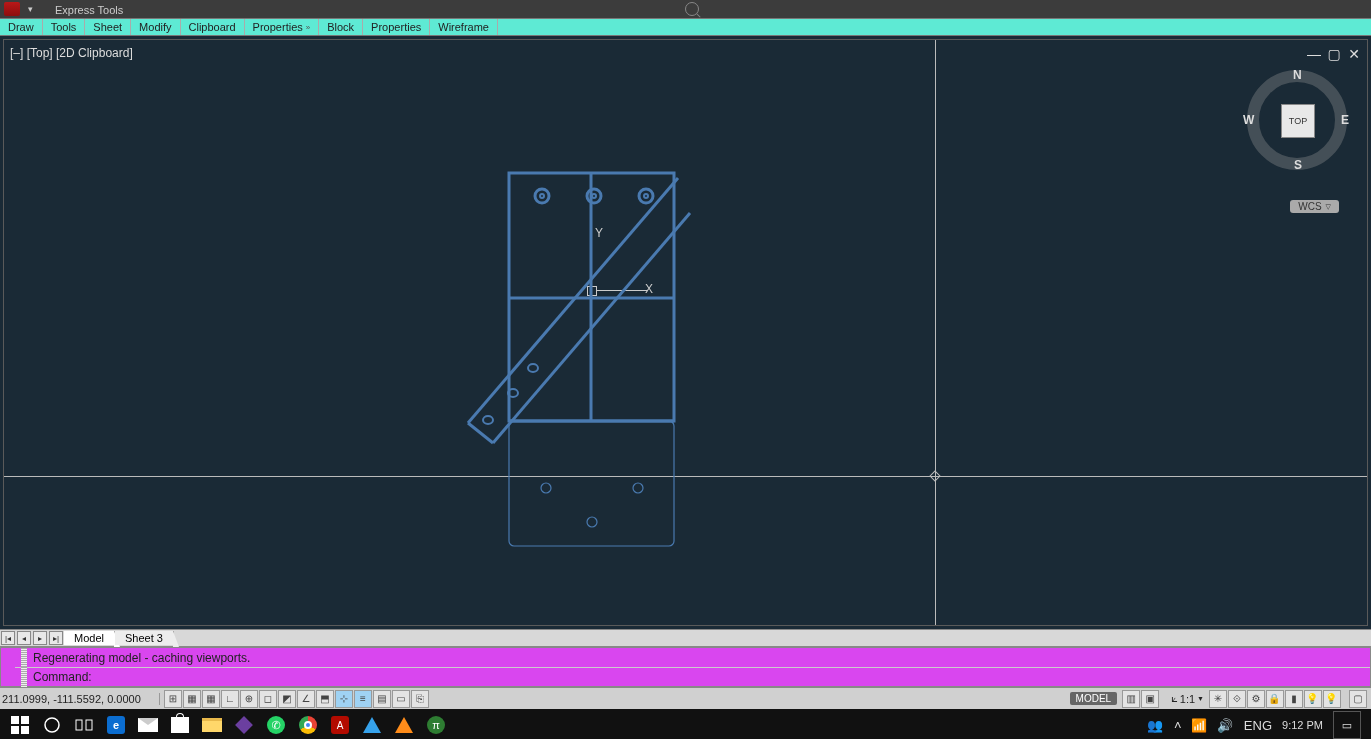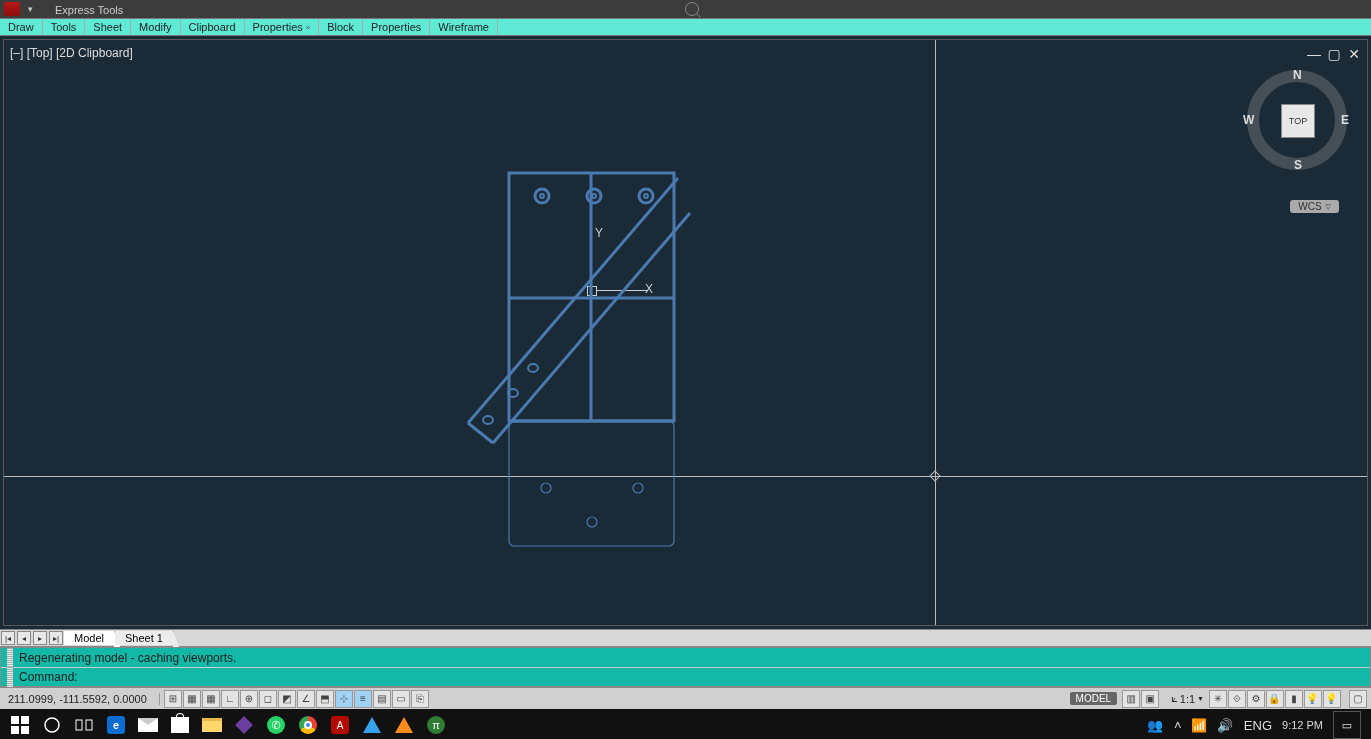--- a/index.html
+++ b/index.html
@@ -51,30 +51,30 @@
 
 
 .sheet-tabs { height: 18px; background: #d8d8d8; display: flex; align-items:center; font-size: 11px; border-top:1px solid #888; border-bottom:1px solid #888;}
 .sheet-tabs .navbtn { width:14px; height:14px; border:1px solid #888; margin:0 1px; background:#e8e8e8; cursor:pointer; display:flex; align-items:center; justify-content:center; font-size:8px; color:#333;}
 .sheet-tabs .stab { padding: 1px 10px; border-right:1px solid #999; background:#ededed; cursor:pointer; position:relative; }
 .sheet-tabs .stab.active{ background:#fff; }
 .sheet-tabs .stab::after{content:"";position:absolute;right:-6px;top:0;width:0;height:0;border-top:16px solid transparent;border-left:6px solid #ededed;}
 .sheet-tabs .stab.active::after{border-left-color:#fff;}
 
 
-.command-window { background:#14b8a6; border:1px solid #888; font-family: "Consolas", monospace; font-size:12px; color:#222; }
+.command-window { background:#d946ef; border:1px solid #888; font-family: "Consolas", monospace; font-size:12px; color:#222;padding-left:14px; }
 .command-window .line{ padding:0 6px; display:flex; align-items:center; gap:4px;}
 .command-window .line .handle{width:6px; height:20px; background:repeating-linear-gradient(#aaa,#aaa 1px,#eee 1px,#eee 2px); margin-right:2px;}
 .command-window .line1{height:20px; border-bottom:1px solid #ccc;}
 .command-window .line2{height:18px;justify-content:center;}
 .command-window input{border:none; outline:none; background:transparent; font:inherit; flex:1;}
 
 
 .status-bar { height: 22px; background: #d0d0d0; border-top:1px solid #888; display:flex; align-items:center; font-size:11px; color:#222; }
-.status-bar .coords{ padding:0 8px; min-width:160px; border-right:1px solid #999;}
+.status-bar .coords{ padding:0 2px; min-width:160px; border-right:1px solid #999;}
 .status-bar .group{display:flex; gap:1px; padding:0 4px;}
 .status-bar .btn{ width:18px; height:18px; background:#e4e4e4; border:1px solid #999; cursor:pointer; display:flex; align-items:center; justify-content:center; font-size:10px; color:#444; position:relative;}
 .status-bar .btn.blue{background:#9fd2f3;}
 .status-bar .spacer{flex:1;}
 .status-bar .right-group{display:flex; gap:1px; padding:0 4px; align-items:center;}
 .status-bar .model-pill{background:#666; color:#fff; padding:1px 6px; font-size:10px; border-radius:2px; margin-right:4px; cursor:pointer;}
 .status-bar .scale{padding:0 4px; display:flex; align-items:center; gap:2px;}
 .status-bar .scale .tri{font-size:7px;}
 
 
@@ -180,21 +180,21 @@
   </svg>
 </div>
 
 <div class="sheet-tabs">
   <div class="navbtn">|◂</div>
   <div class="navbtn">◂</div>
   <div class="navbtn">▸</div>
   <div class="navbtn">▸|</div>
   <div id="sheet-tabs-mount" style="display:flex;">
       <div class="stab active">Model</div>
-      <div class="stab">Sheet 1</div>
+      <div class="stab">Sheet 3</div>
     </div>
 </div>
 
 <div class="command-window">
   <div class="line line1">
     <div class="handle"></div>
     <span>Regenerating model - caching viewports.</span>
   </div>
   <div class="line line2">
     <div class="handle"></div>

